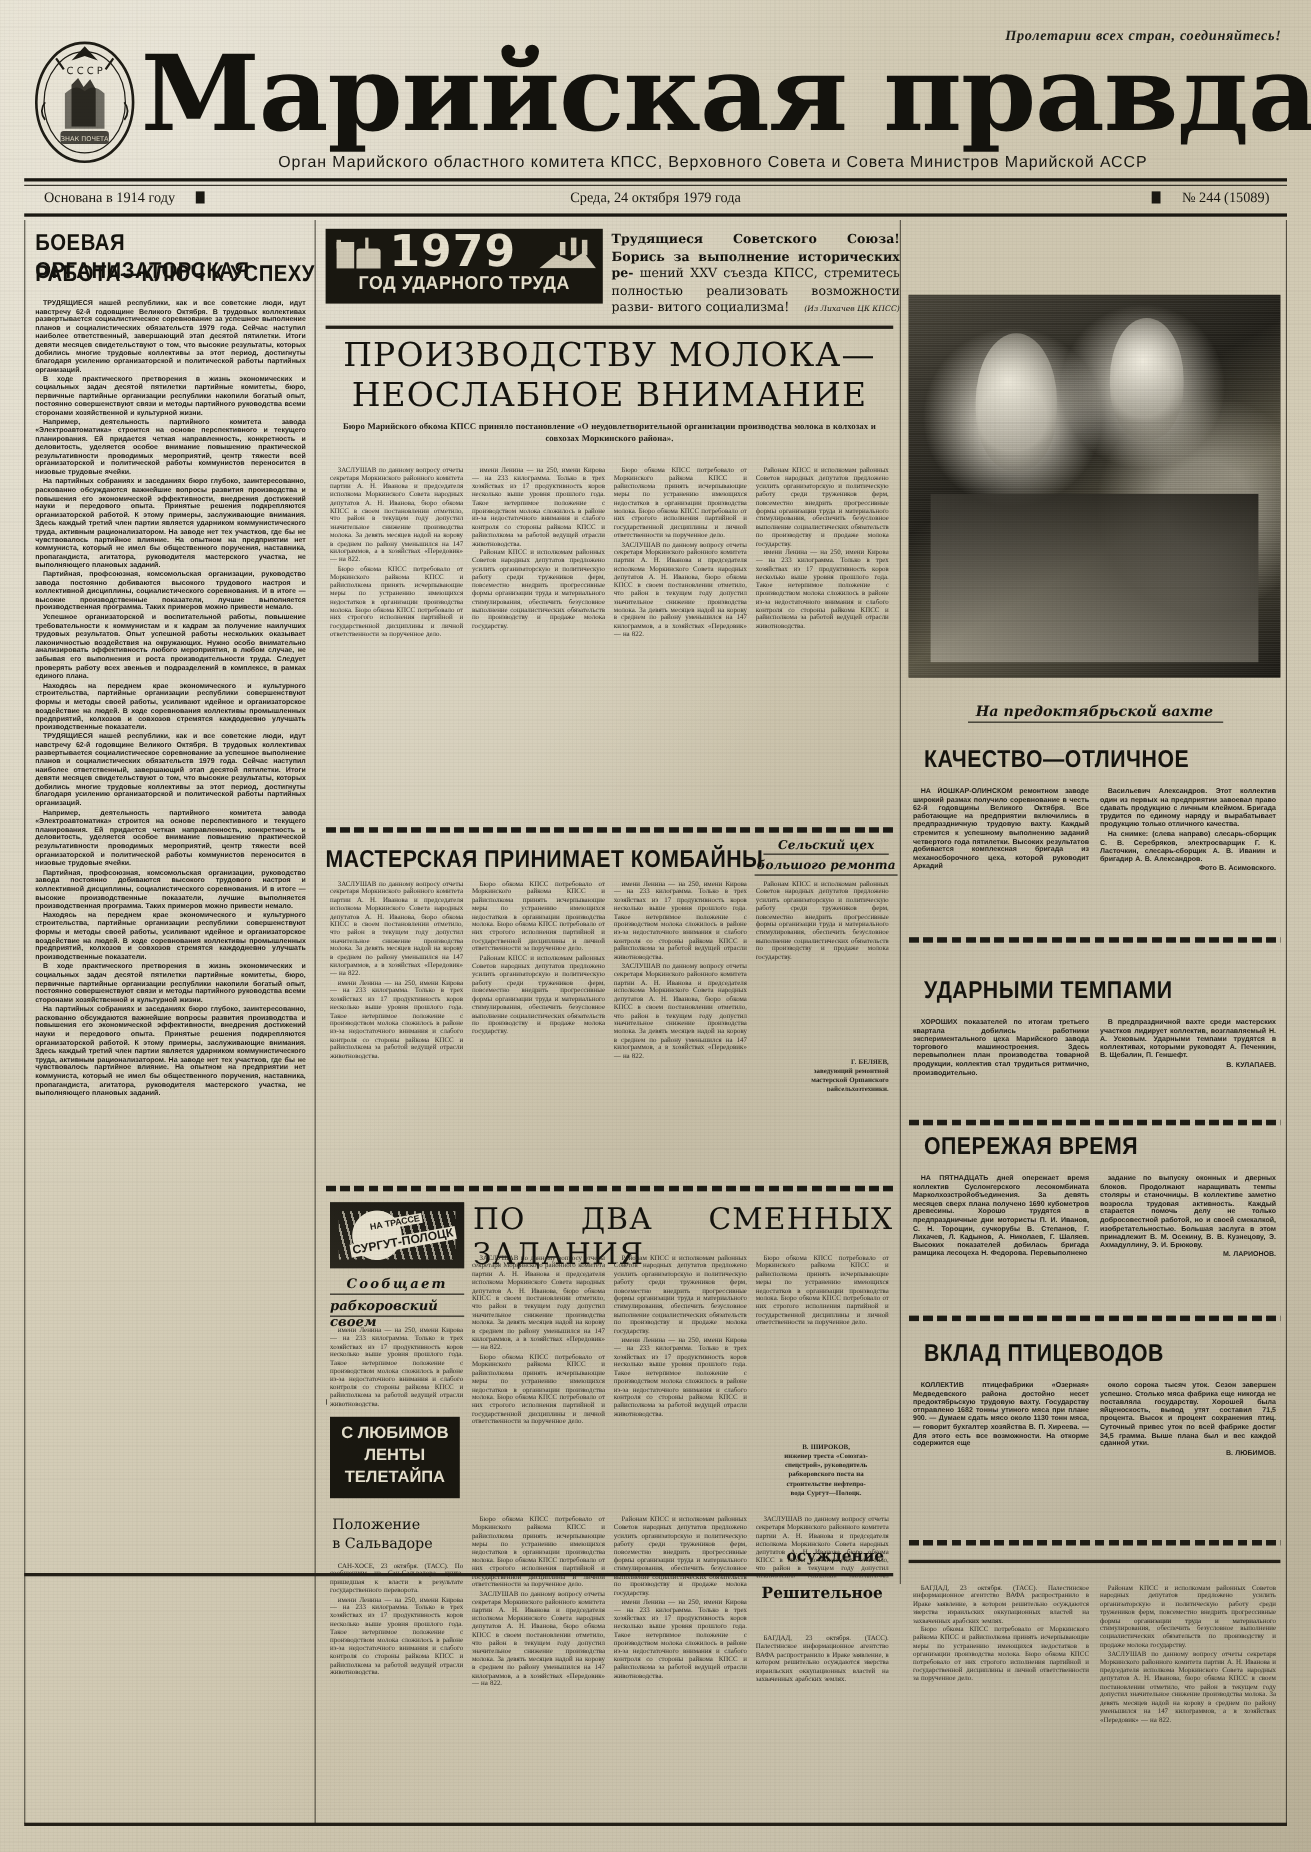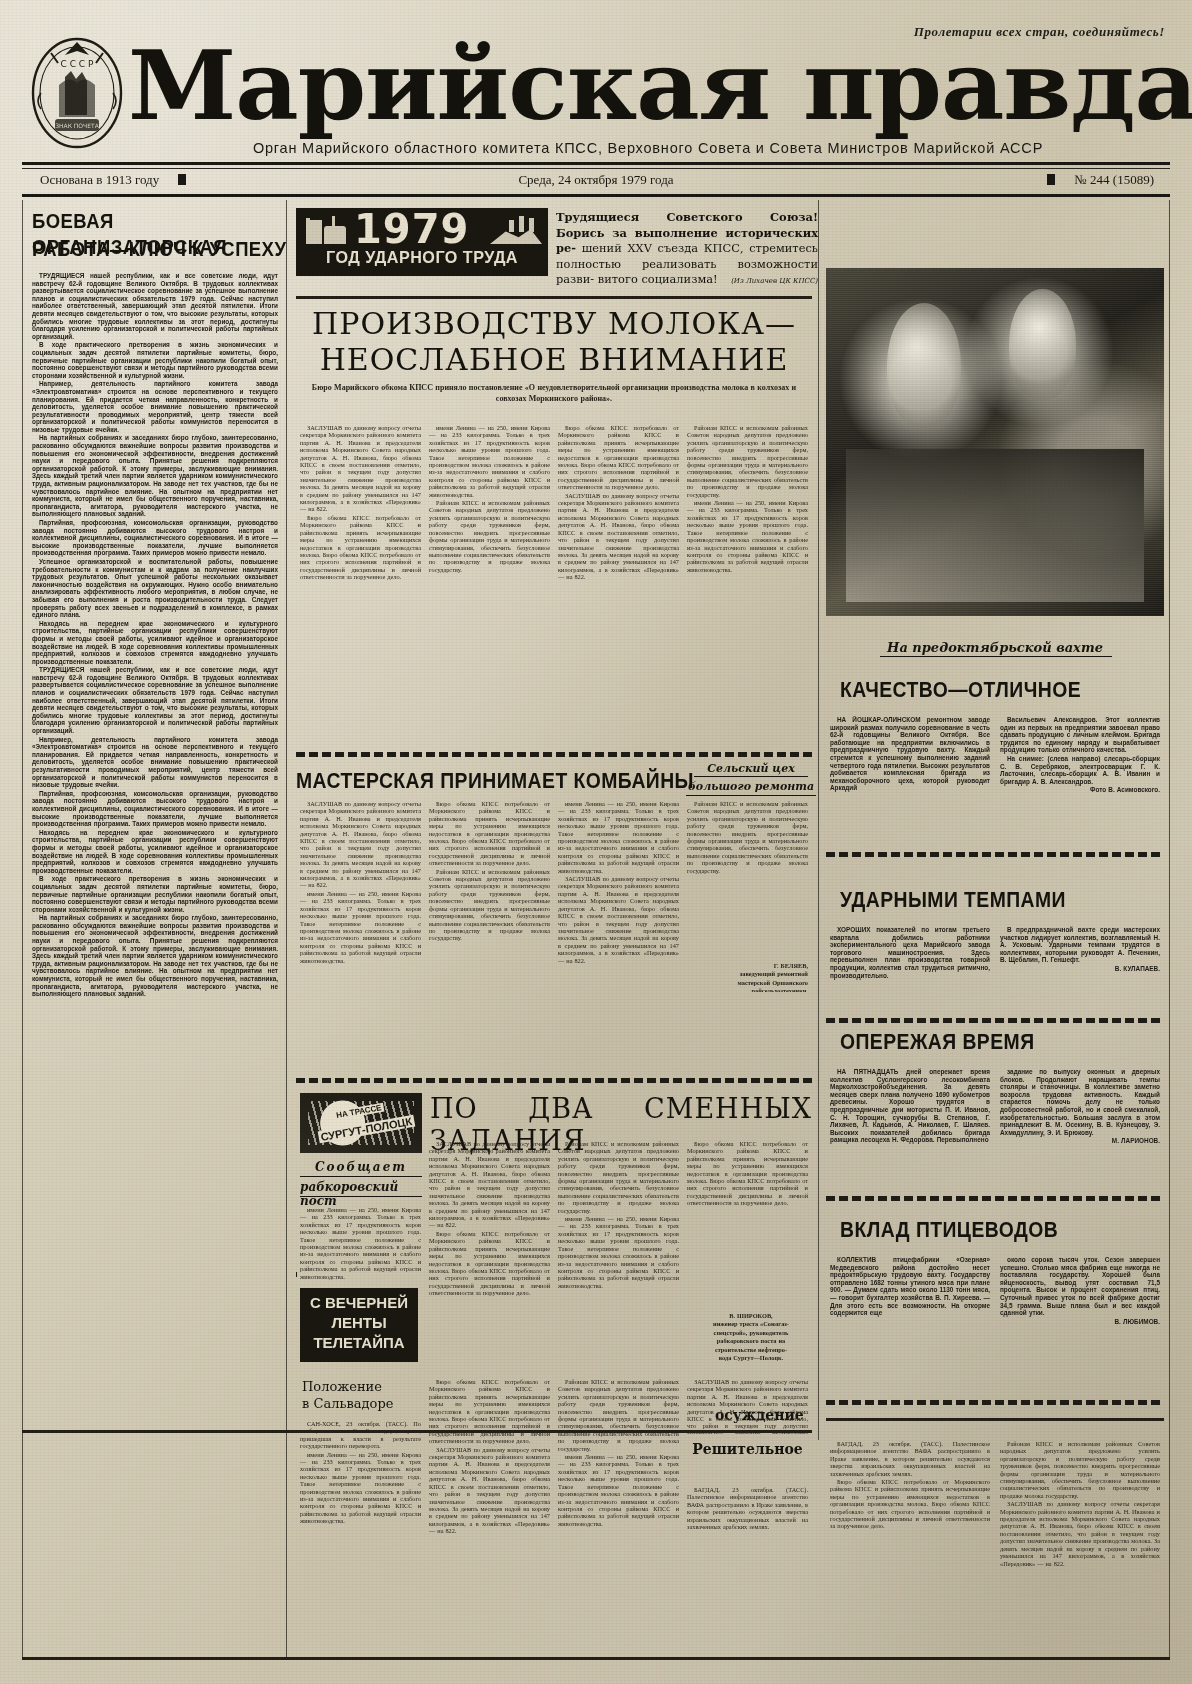--- a/index.html
+++ b/index.html
@@ -176,21 +176,21 @@
     </svg>
   </div>
 
   <div class="mast-title">Марийская правда</div>
   <div class="mast-sub">Орган Марийского областного комитета КПСС, Верховного Совета и Совета Министров Марийской АССР</div>
 
   <div class="rule-thick" style="top:162px;"></div>
   <div class="rule-thin" style="left:22px;top:168px;width:1148px;"></div>
 
   <div class="mast-info l">
-    <span>Основана в 1913 году</span>
+    <span>Основана в 1914 году</span>
     <span class="sq"></span>
   </div>
   <div class="mast-info c">Среда, 24 октября 1979 года</div>
   <div class="mast-info r">
     <span class="sq"></span>
     <span>№ 244 (15089)</span>
   </div>
 
   <div class="rule-thick" style="top:194px;"></div>
 
@@ -304,21 +304,21 @@
     <div style="position:absolute;left:8px;top:8px;width:106px;height:44px;
         background:repeating-linear-gradient(75deg, rgba(230,224,205,.65) 0 2px, rgba(0,0,0,0) 2px 7px);"></div>
     <div style="position:absolute;left:34px;top:14px;font-family:'Liberation Sans',sans-serif;font-weight:bold;
         font-size:8px;color:#1c1a14;background:#e6e0cd;padding:0 2px;transform:rotate(-10deg);">НА ТРАССЕ</div>
     <div style="position:absolute;left:18px;top:30px;font-family:'Liberation Sans',sans-serif;font-weight:bold;
         font-size:11px;color:#1c1a14;background:#e6e0cd;padding:0 2px;transform:rotate(-10deg);">СУРГУТ-ПОЛОЦК</div>
   </div>
 
   <div class="ital-head" style="position:absolute;left:300px;top:1160px;width:122px;font-size:12px;text-align:center;letter-spacing:2px;">Сообщает</div>
   <div class="underline-deco" style="position:absolute;left:300px;top:1176px;width:122px;"></div>
-  <div class="ital-head" style="position:absolute;left:300px;top:1180px;width:122px;font-size:12px;text-align:left;">рабкоровский пост</div>
+  <div class="ital-head" style="position:absolute;left:300px;top:1180px;width:122px;font-size:12px;text-align:left;">рабкоровский своем</div>
   <div class="underline-deco" style="position:absolute;left:300px;top:1196px;width:122px;"></div>
 
   <div class="hl-serif" style="position:absolute;left:430px;top:1093px;width:382px;font-size:27px;line-height:32px;text-align:justify;letter-spacing:1px;">ПО ДВА СМЕННЫХ ЗАДАНИЯ</div>
 
   <div class="txt" style="left:300px;top:1206px;width:121px;height:160px;">
     <p>имени Ленина — на 250, имени Кирова — на 233 килограмма. Только в трех хозяйствах из 17 продуктивность коров несколько выше уровня прошлого года. Такое нетерпимое положение с производством молока сложилось в районе из-за недостаточного внимания и слабого контроля со стороны райкома КПСС и райисполкома за работой ведущей отрасли животноводства.</p>
   </div>
   <div class="txt" style="left:429px;top:1140px;width:121px;height:226px;">
     <p>ЗАСЛУШАВ по данному вопросу отчеты секретаря Моркинского районного комитета партии А. Н. Иванова и председателя исполкома Моркинского Совета народных депутатов А. Н. Иванова, бюро обкома КПСС в своем постановлении отметило, что район в текущем году допустил значительное снижение производства молока. За девять месяцев надой на корову в среднем по району уменьшился на 147 килограммов, а в хозяйствах «Передовик» — на 822.</p>
     <p>Бюро обкома КПСС потребовало от Моркинского райкома КПСС и райисполкома принять исчерпывающие меры по устранению имеющихся недостатков в организации производства молока. Бюро обкома КПСС потребовало от них строгого исполнения партийной и государственной дисциплины и личной ответственности за порученное дело.</p>
@@ -336,21 +336,21 @@
     <p>спецстрой», руководитель</p>
     <p>рабкоровского поста на</p>
     <p>строительстве нефтепро-</p>
     <p>вода Сургут—Полоцк.</p>
   </div>
 
   <div class="dash-rule" style="left:296px;top:1272px;width:1px;"></div>
 
   <div class="stamp" style="left:300px;top:1288px;width:118px;height:74px;background:#191710;">
     <div style="position:absolute;left:4px;top:6px;width:110px;text-align:center;font-family:'Liberation Sans',sans-serif;
-        font-weight:bold;font-size:15px;color:#e6e0cd;">С ВЕЧЕРНЕЙ</div>
+        font-weight:bold;font-size:15px;color:#e6e0cd;">С ЛЮБИМОВ</div>
     <div style="position:absolute;left:4px;top:26px;width:110px;text-align:center;font-family:'Liberation Sans',sans-serif;
         font-weight:bold;font-size:15px;color:#e6e0cd;">ЛЕНТЫ</div>
     <div style="position:absolute;left:4px;top:46px;width:110px;text-align:center;font-family:'Liberation Sans',sans-serif;
         font-weight:bold;font-size:15px;color:#e6e0cd;">ТЕЛЕТАЙПА</div>
   </div>
 
   <div class="hl-serif" style="position:absolute;left:302px;top:1378px;width:118px;font-size:13px;line-height:17px;">Положение</div>
   <div class="hl-serif" style="position:absolute;left:302px;top:1395px;width:118px;font-size:13px;line-height:17px;">в Сальвадоре</div>
 
   <div class="txt" style="left:300px;top:1420px;width:121px;height:230px;">

